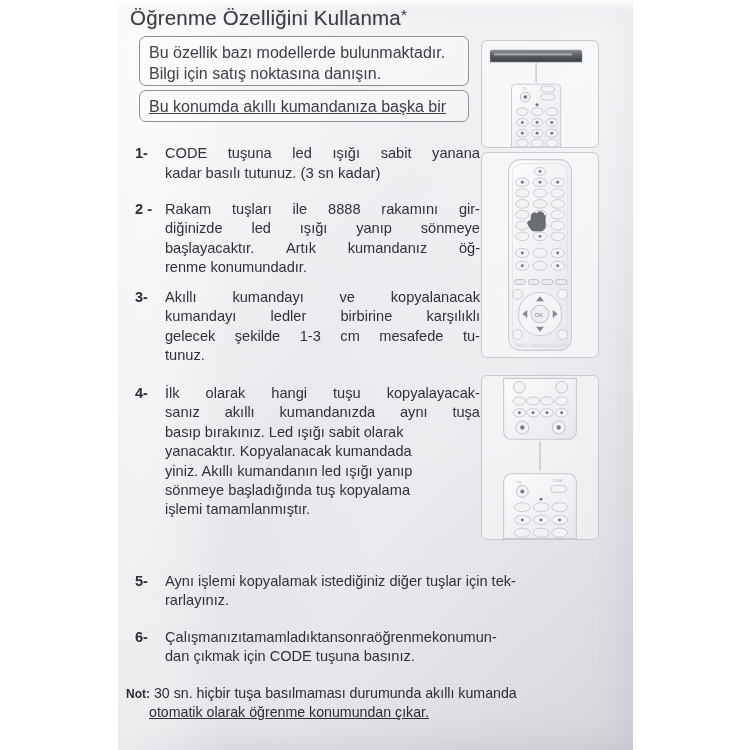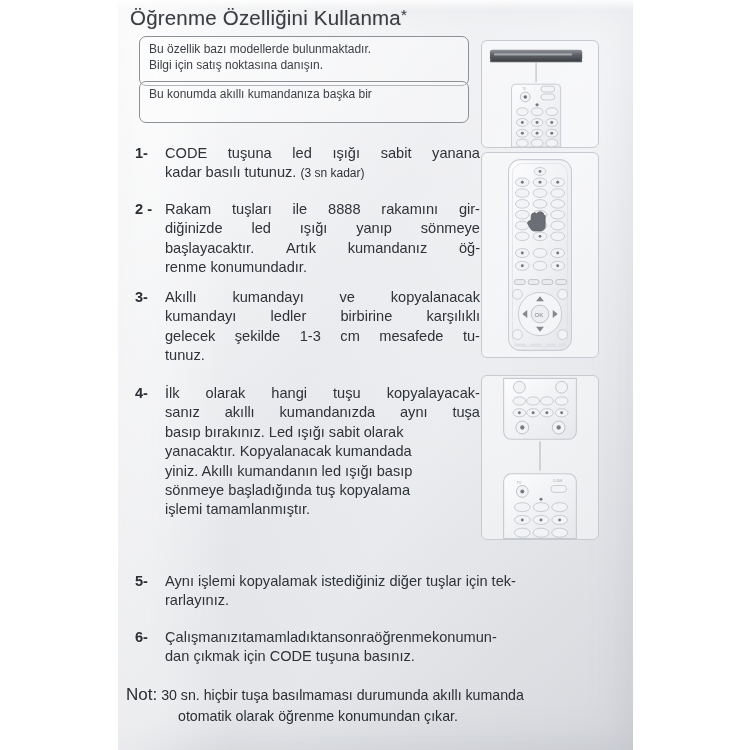--- a/index.html
+++ b/index.html
@@ -78,25 +78,25 @@
 
   
   .notebox {
     position: absolute;
     border: 1.2px solid #8d9096;
     border-radius: 7px;
     background: rgba(255,255,255,.33);
     box-sizing: border-box;
     padding: 5px 8px 4px 9px;
     color: #3d4046;
-    font-size: 12px;
+    font-size: 16px;
     line-height: 1.32;
   }
   #notebox1 { left: 21px; top: 36px; width: 330px; height: 50px; }
-  #notebox2 { left: 21px; top: 81px; width: 330px; height: 42px; }
+  #notebox2 { left: 21px; top: 90px; width: 330px; height: 32px; text-decoration: underline; }
   .notebox .ln { display: block; white-space: nowrap; }
 
   
   .step {
     position: absolute;
     color: #2f3238;
     font-size: 14.6px;
     line-height: 1.33;
   }
   .step .num {
@@ -113,45 +113,45 @@
   }
   .step .ln {
     display: block;
     white-space: nowrap;
   }
   .step .ln.just {
     display: flex;
     justify-content: space-between;
   }
   .step .ln.just > span { white-space: pre; }
-  .small { font-size: 12px; }
+  .small { font-size: 15px; }
 
   #step1 { left: 17px;  top: 144px; width: 345px; }
   #step2 { left: 17px;  top: 200px; width: 345px; }
   #step3 { left: 17px;  top: 288px; width: 345px; }
   #step4 { left: 17px;  top: 384px; width: 345px; }
   #step5 { left: 17px;  top: 572px; width: 360px; }
   #step6 { left: 17px;  top: 628px; width: 360px; }
 
   
   #finalnote {
     position: absolute;
     left: 8px;
     top: 684px;
     width: 500px;
     color: #2b2e33;
     font-size: 14.2px;
     line-height: 1.33;
   }
   #finalnote .lbl {
-    font-weight: normal;
-    font-size: 17px;
+    font-weight: bold;
+    font-size: 12px;
   }
   #finalnote .l1 { white-space: nowrap; }
-  #finalnote .l2 { display: block; margin-left: 52px; white-space: nowrap; }
+  #finalnote .l2 { display: block; margin-left: 23px; white-space: nowrap; text-decoration: underline; }
 
   
   .panel {
     position: absolute;
     border: 1px solid #c7cad0;
     border-radius: 6px;
     background: rgba(255,255,255,.42);
     box-sizing: border-box;
     overflow: hidden;
   }
@@ -263,21 +263,21 @@
           </span>
           <span class="ln just">
             <span>sanız</span>
               <span>akıllı</span>
               <span>kumandanızda</span>
               <span>aynı</span>
               <span>tuşa</span>
           </span>
           <span class="ln">basıp bırakınız. Led ışığı sabit olarak</span>
           <span class="ln">yanacaktır. Kopyalanacak kumandada</span>
-          <span class="ln">yiniz. Akıllı kumandanın led ışığı basıp</span>
+          <span class="ln">yiniz. Akıllı kumandanın led ışığı yanıp</span>
           <span class="ln">sönmeye başladığında tuş kopyalama</span>
           <span class="ln">işlemi tamamlanmıştır.</span>
         </div>
       </div>
 
       <div class="step" id="step5">
         <span class="num">5-</span>
         <div class="body">
           <span class="ln">Aynı işlemi kopyalamak istediğiniz diğer tuşlar için tek-</span>
           <span class="ln">rarlayınız.</span>

